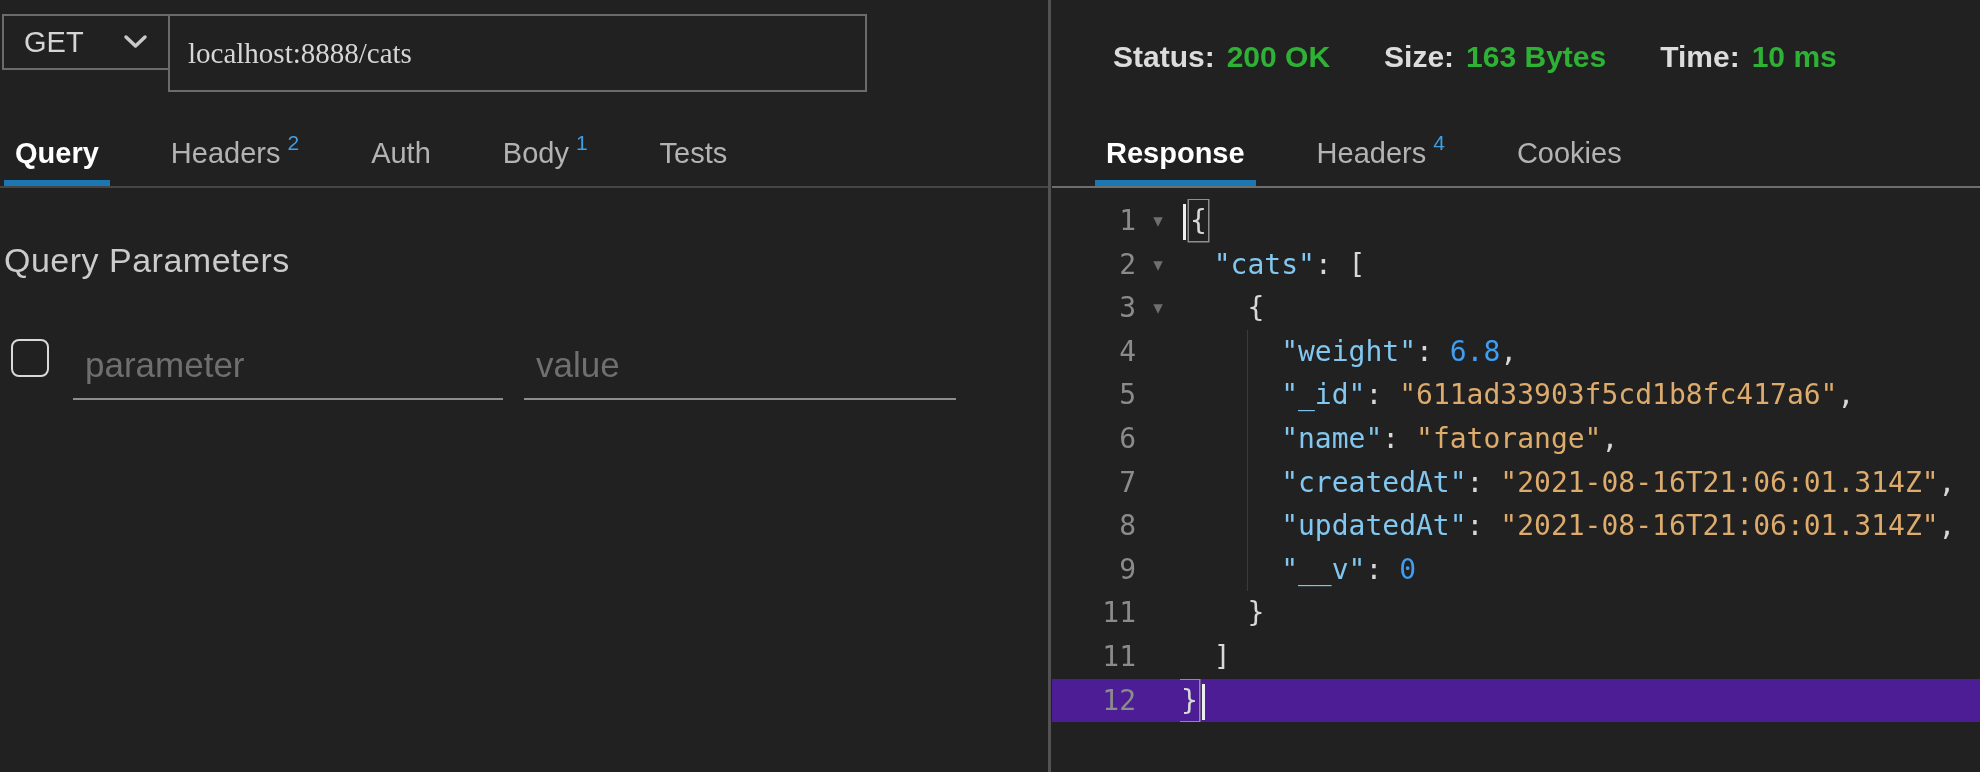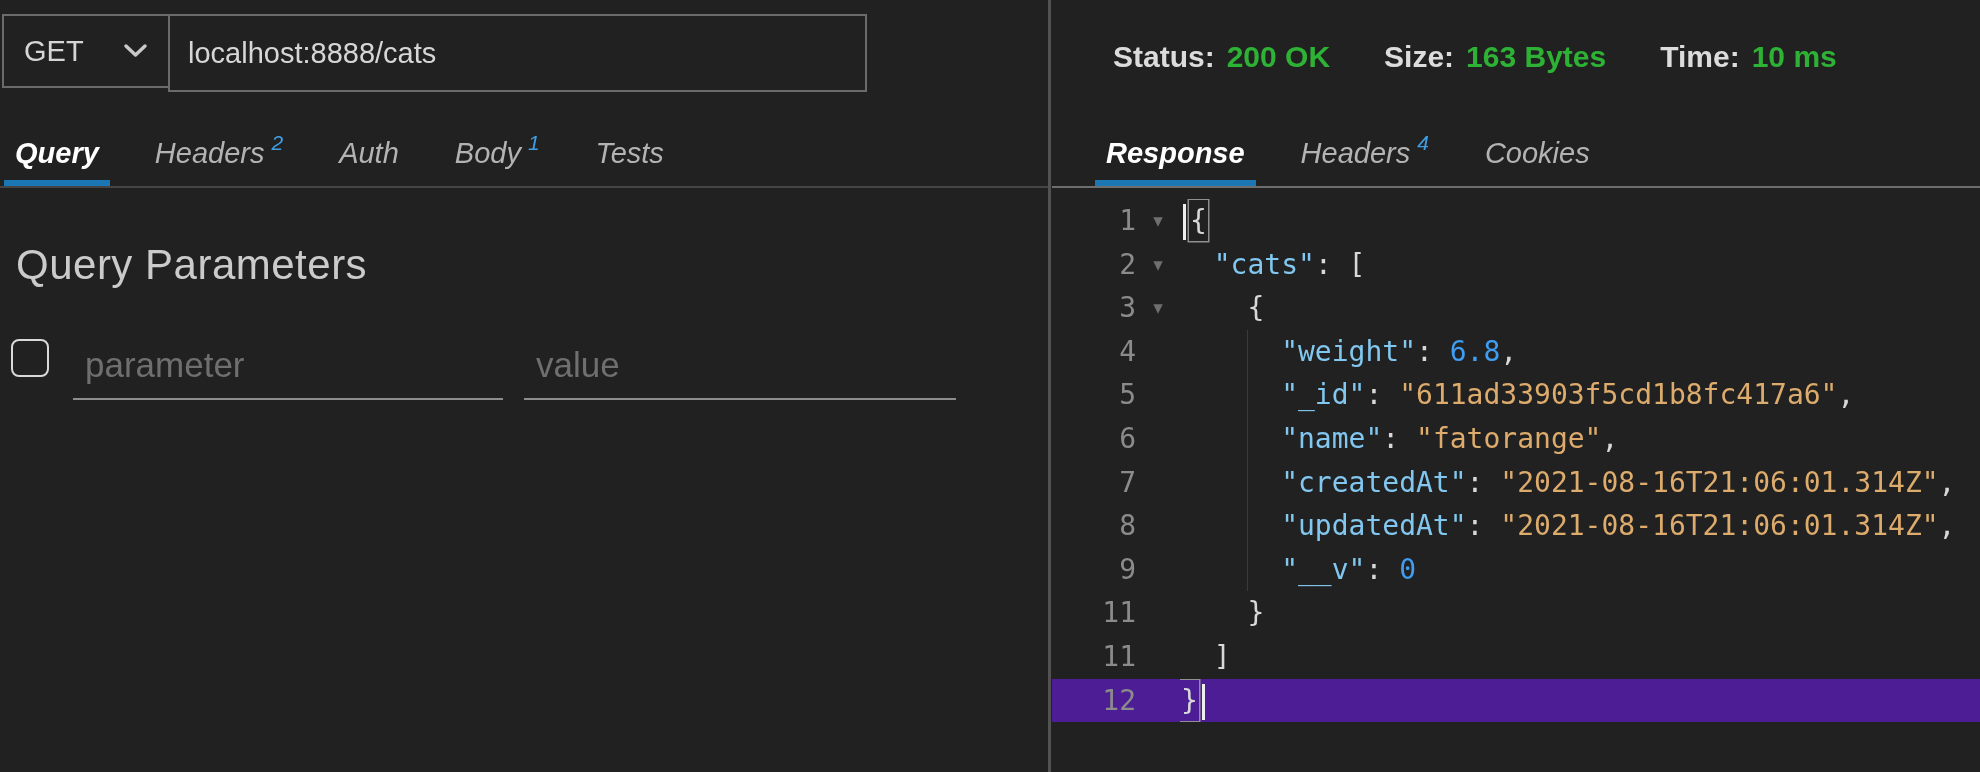--- a/index.html
+++ b/index.html
@@ -4,47 +4,47 @@
 <style>
   html,body{margin:0;padding:0;background:#161616;}
   .app{position:relative;width:1980px;height:772px;background:#212121;overflow:hidden;
        font-family:"Liberation Sans",sans-serif;-webkit-font-smoothing:antialiased;}
   .panel{position:absolute;top:0;height:772px;}
   #left-panel{left:0;width:1048px;}
   #right-panel{left:1052px;width:928px;}
   .v-divider{position:absolute;left:1048px;top:0;width:3px;height:772px;background:#525252;}
 
   
-  .method-select{position:absolute;left:2px;top:14px;width:168px;height:74px;box-sizing:border-box;
+  .method-select{position:absolute;left:2px;top:14px;width:168px;height:56px;box-sizing:border-box;
        border:2px solid #6b6b6b;display:flex;align-items:center;justify-content:space-between;
        padding:12px 20px;color:#d6d6d6;font-size:29px;cursor:pointer;}
   .url-input{position:absolute;left:168px;top:14px;width:699px;height:78px;box-sizing:border-box;
        border:2px solid #6b6b6b;background:transparent;color:#d6d6d6;font-size:29px;
-       padding:0 18px;font-family:Liberation Sans, sans-serif;outline:none;}
+       padding:0 18px;font-family:Liberation Serif, serif;outline:none;}
   .send-button{position:absolute;left:865px;top:14px;width:143px;height:78px;border:none;
        background:var(--accent-blue);color:#ffffff;font-size:29px;font-weight:600;
        display:flex;align-items:center;justify-content:center;cursor:pointer;}
 
   
-  .tabs-row{position:absolute;top:120px;height:67px;display:flex;gap:56px;align-items:center;font-style:italic;}
+  .tabs-row{position:absolute;top:120px;height:67px;display:flex;gap:72px;align-items:center;}
   #left-tabs{left:15px;}
   #right-tabs{left:54px;}
   .tab{position:relative;height:67px;display:flex;align-items:center;color:#b3b3b3;
        font-size:29px;cursor:pointer;white-space:nowrap;}
   .tab.active{color:#ffffff;font-weight:700;}
   .tab .cnt{font-size:21px;color:var(--count-blue);position:relative;top:-11px;margin-left:7px;font-weight:400;}
   .tab .tab-underline{display:none;}
   .tab.active .tab-underline{display:block;position:absolute;left:-11px;right:-11px;bottom:0;
        height:7px;background:var(--tab-underline);}
   .h-divider{position:absolute;top:186px;height:2px;}
   #left-h-divider{left:0;width:1048px;background:#454545;}
   #right-h-divider{left:0;width:928px;background:#6e6e6e;}
 
   
-  .section-heading{position:absolute;left:16px;top:241px;font-size:42px;font-weight:300;
+  .section-heading{position:absolute;left:4px;top:241px;font-size:34px;font-weight:300;
        color:#cbcbcb;letter-spacing:.5px;}
   .param-checkbox{position:absolute;left:11px;top:339px;width:38px;height:38px;box-sizing:border-box;
        border:2.5px solid #d9d9d9;border-radius:8px;background:transparent;cursor:pointer;}
   .field{position:absolute;top:338px;height:62px;box-sizing:border-box;border:none;
        border-bottom:2px solid #8e8e8e;background:transparent;font-size:35px;color:#d6d6d6;
        font-family:"Liberation Sans",sans-serif;padding:0 0 6px 12px;outline:none;}
   .field::placeholder{color:#6f6f6f;opacity:1;}
   #param-field{left:73px;width:430px;}
   #value-field{left:524px;width:432px;}
 

